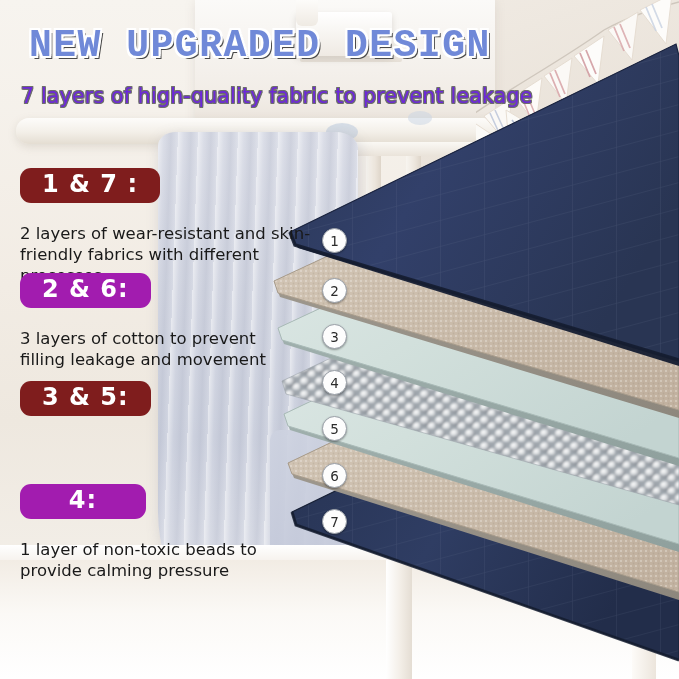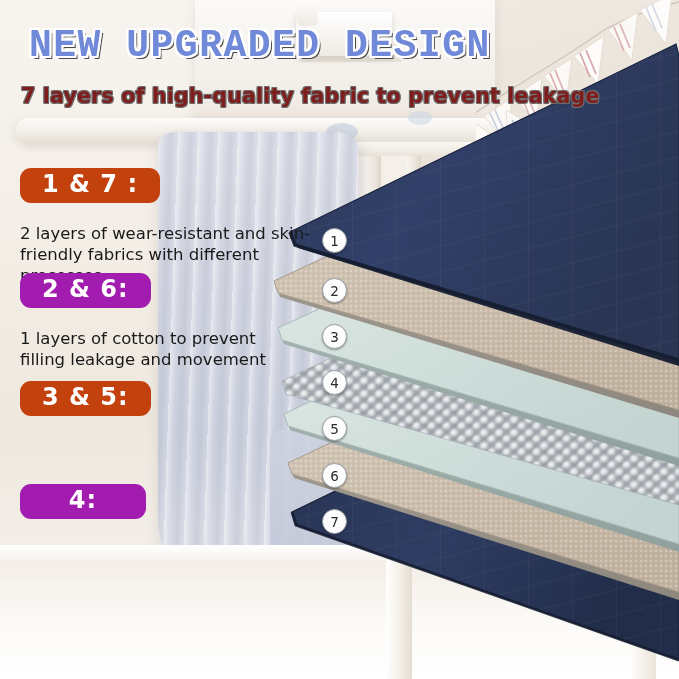--- a/index.html
+++ b/index.html
@@ -122,39 +122,39 @@
     paint-order:stroke fill;
     text-shadow:
       2px 0 0 #ffffff,-2px 0 0 #ffffff,0 2px 0 #ffffff,0 -2px 0 #ffffff,
       2px 2px 0 #ffffff,-2px 2px 0 #ffffff,2px -2px 0 #ffffff,-2px -2px 0 #ffffff,
       3px 3px 0 #4a4a4a;
     white-space:nowrap;
   }
   .subtitle{
     position:absolute;left:21px;top:84px;
     font-family:"DejaVu Sans",sans-serif;
-    font-size:20.5px;font-weight:700;letter-spacing:.2px;
-    color:#7f1d1d;
+    font-size:20.5px;font-weight:400;letter-spacing:.2px;
+    color:#6d28d9;
     text-shadow:
       1px 0 0 #6e6e6e,-1px 0 0 #6e6e6e,0 1px 0 #6e6e6e,0 -1px 0 #6e6e6e,
       1px 1px 0 #6e6e6e,-1px 1px 0 #6e6e6e,1px -1px 0 #6e6e6e,-1px -1px 0 #6e6e6e;
     white-space:nowrap;
   }
 
   .block{position:absolute;left:20px;}
   .pill{
     display:inline-block;
     font-family:"DejaVu Sans",sans-serif;
     font-size:24px;font-weight:700;color:#ffffff;
     padding:4px 22px 6px 22px;
     border-radius:11px;
     letter-spacing:1px;
     line-height:1.05;
   }
-  .pill.dark{background:#c2410c;}
+  .pill.dark{background:#7f1d1d;}
   .pill.blue{background:#a21caf;}
   .pill.wide{min-width:106px;text-align:center;padding-left:10px;padding-right:10px;}
   .desc{
     margin-top:20px;
     font-family:"DejaVu Sans",sans-serif;
     font-size:16.5px;line-height:1.28;color:#191919;
     max-width:292px;
     white-space:pre-line;
   }
 
@@ -384,25 +384,27 @@
   <div class="subtitle">7 layers of high-quality fabric to prevent leakage</div>
 
   <div class="block" style="top:168px;">
     <span class="pill dark">1 &amp; 7 :</span>
     <div class="desc">2 layers of wear-resistant and skin-
 friendly fabrics with different processes</div>
   </div>
 
   <div class="block" style="top:273px;">
     <span class="pill blue">2 &amp; 6:</span>
-    <div class="desc">1 layers of cotton to prevent
+    <div class="desc">3 layers of cotton to prevent
 filling leakage and movement</div>
   </div>
 
   <div class="block" style="top:381px;">
     <span class="pill dark">3 &amp; 5:</span>
   </div>
 
   <div class="block" style="top:484px;">
     <span class="pill blue wide">4:</span>
+    <div class="desc">1 layer of non-toxic beads to
+provide calming pressure</div>
   </div>
 
 </div>
 
 </body></html>

